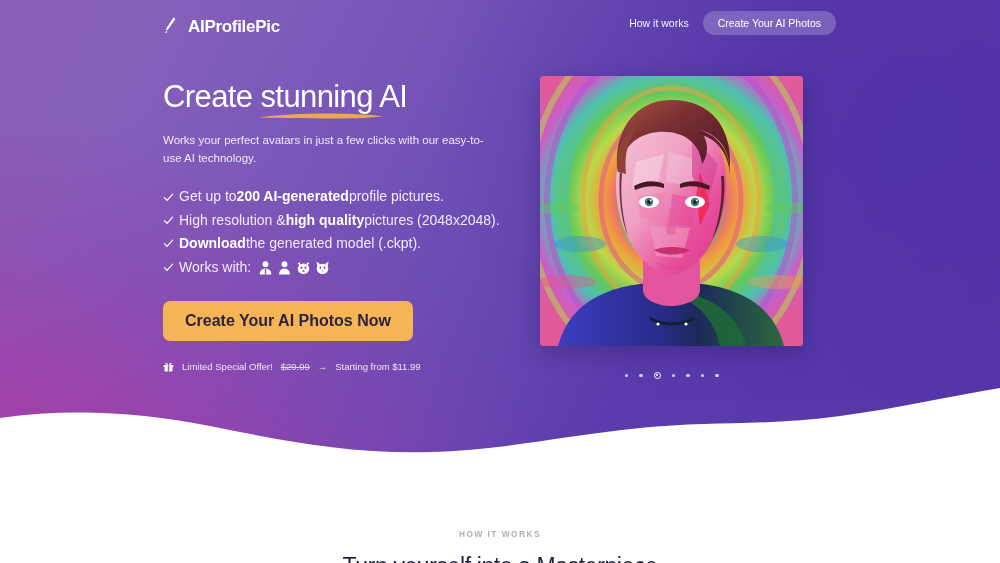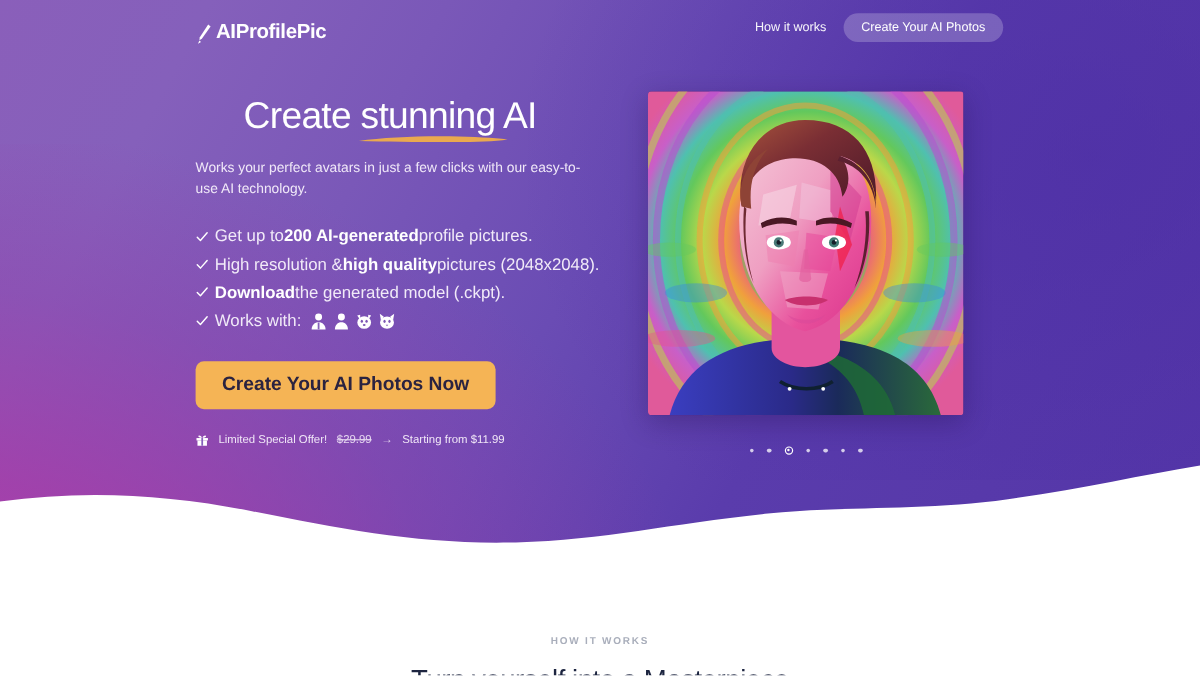--- a/index.html
+++ b/index.html
@@ -74,21 +74,21 @@
   
   .nav {
     position: absolute;
     z-index: 6;
     top: 8px; left: 0;
     width: 1000px; height: 28px;
   }
   .logo {
     position: absolute;
     left: 164px; top: 9px;
-    display: flex; align-items: flex-end; gap: 3px;
+    display: flex; align-items: flex-start; gap: 11px;
     color: #ffffff;
     font-size: 17px;
     font-weight: bold;
     letter-spacing: -0.3px;
     white-space: nowrap;
   }
   .logo-mark { display: block; width: 13px; height: 17px; }
 
   .nav-right {
     position: absolute;
@@ -121,21 +121,20 @@
     left: 163px; top: 80px;
     width: 350px;
   }
   .headline {
     color: #ffffff;
     font-size: 31px;
     line-height: 1.12;
     font-weight: normal;
     letter-spacing: -0.6px;
     position: relative;
-    margin-left: 40px;
   }
   .hl-underline {
     position: relative;
     display: inline-block;
   }
   .hl-underline .brush {
     position: absolute;
     left: -3px; bottom: -5px;
     width: 128px; height: 9px;
     display: block;

